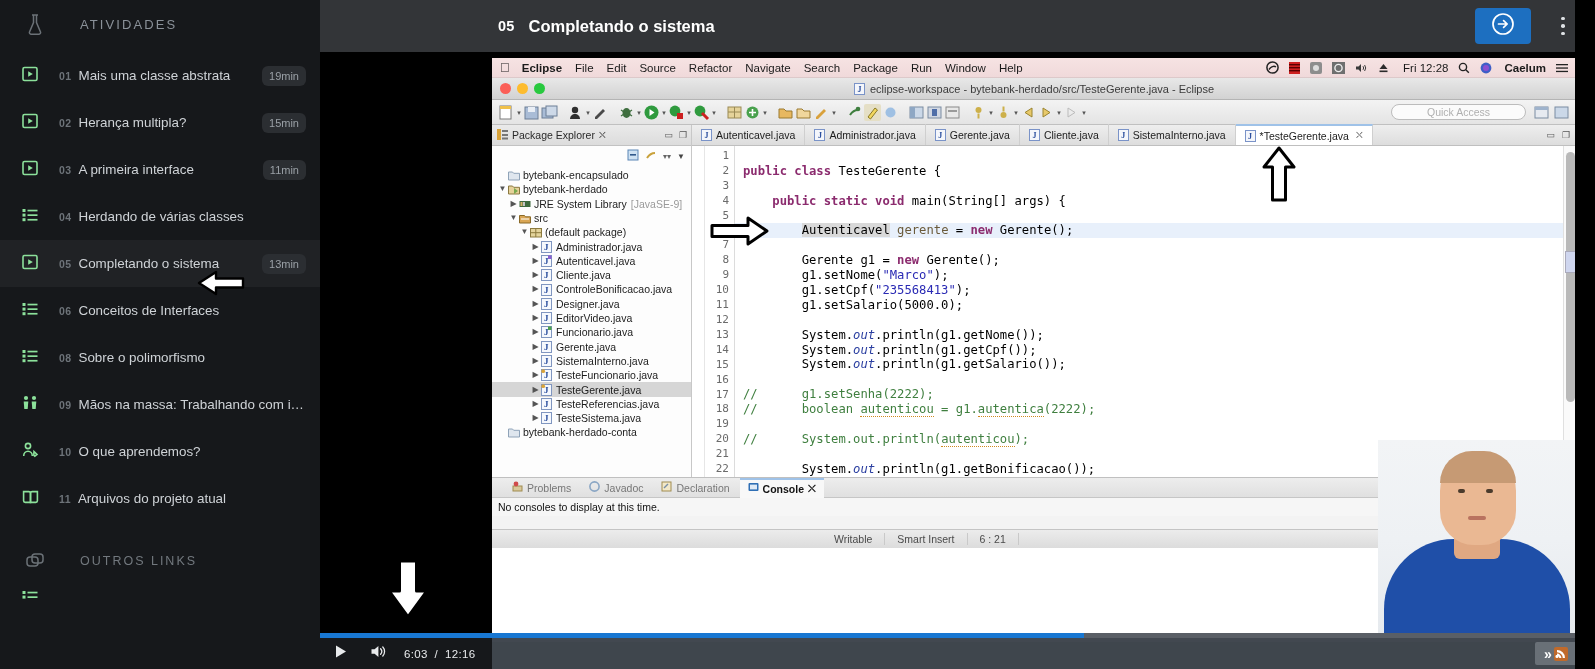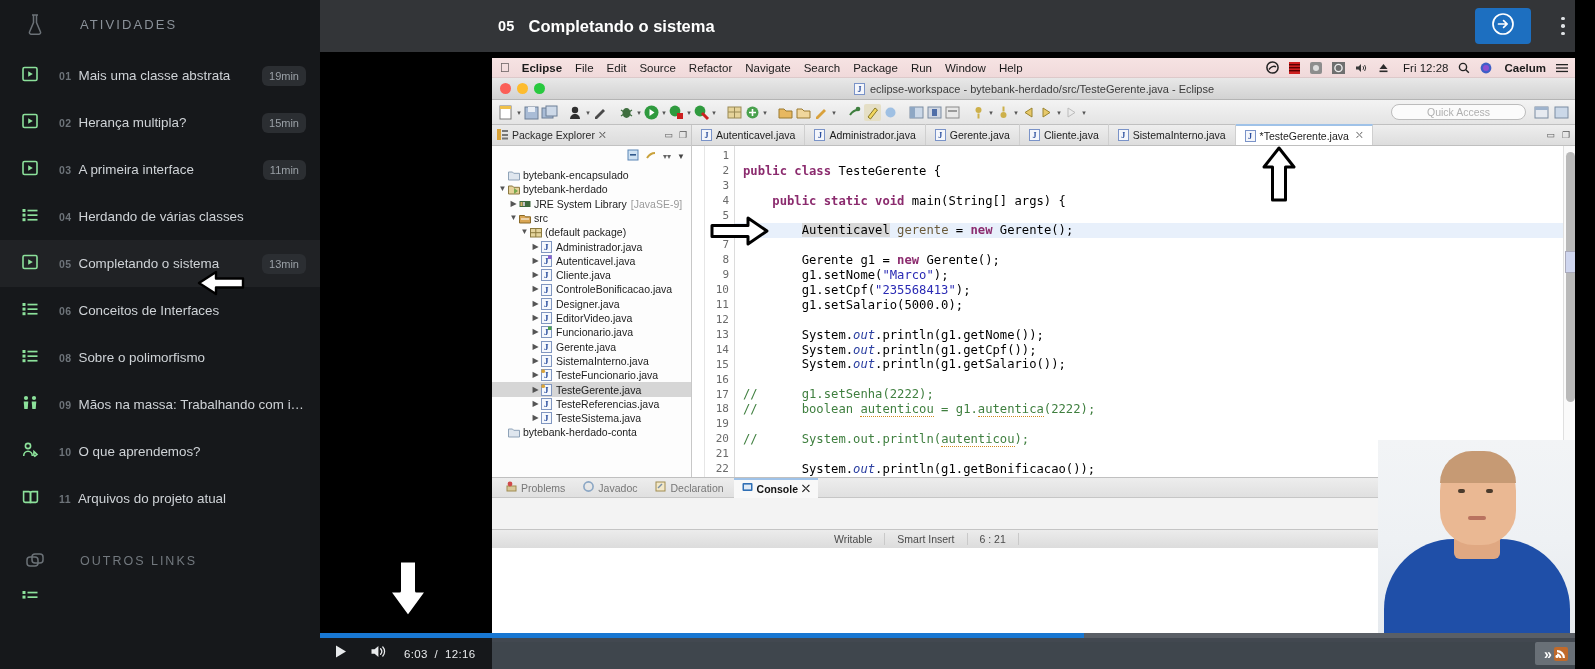--- a/index.html
+++ b/index.html
@@ -210,21 +210,21 @@
     position: absolute; left: 2px; top: 6px; width: 9px; height: 250px;
     background: #b9b9b9; border-radius: 5px;
   }
   .marker { position:absolute; left:1px; top:105px; width:11px; height:22px; background:#cfd6ef; border:1px solid #aab; }
   .marker2{ position:absolute; left:2px; bottom:4px; width:9px; height:9px; background:#f0c14b; }
 
   .console-zone { height: 52px; background: #f3f3f3; border-top: 1px solid #c0c0c0; }
   .ctabrow {
     height: 20px; display: flex; align-items: center; font-size: 10.5px;
     background: linear-gradient(#ededed,#e0e0e0); border-bottom: 1px solid #c6c6c6;
-    padding-left: 6px; gap: 2px;
+    padding-left: 12px; gap: 2px;
   }
   .ctab { display:flex; align-items:center; gap:4px; padding: 0 8px; height:20px; color:#777; }
   .ctab.active { background:#f8f8f8; color:#111; font-weight:700; border-top:2px solid #9fc2e8; }
   .ctabrow .cright { margin-left:auto; margin-right:6px; display:flex; gap:6px; align-items:center;}
   .cbody { font-size: 10.5px; color:#111; padding: 3px 6px; background:#f6f6f6; }
 
   .ecl-status {
     height: 19px; background: linear-gradient(#ececec,#dcdcdc); border-top:1px solid #c4c4c4;
     display: flex; align-items: center; font-size: 10.5px; color: #4a4a4a;
   }
@@ -1035,20 +1035,21 @@
               <span style="font-size:7px;color:#555;">▾</span>
               <span><svg width="13" height="11">
                     <rect x="0.5" y="1" width="9" height="8" fill="#fff" stroke="#888"></rect>
                     <rect x="0.5" y="1" width="9" height="2" fill="#f0c14b"></rect>
                   </svg></span>
               <span style="font-size:7px;color:#555;">▾</span>
               <span style="font-size:8px;color:#555;">▭</span>
               <span style="font-size:8px;color:#555;">❐</span>
             </span>
           </div>
+          <div class="cbody">No consoles to display at this time.</div>
         </div>
 
         <div class="ecl-status">
           <span class="seg">Writable</span>
           <span class="seg">Smart Insert</span>
           <span class="seg">6 : 21</span>
         </div>
       </div>
 
       <div class="webcam">

